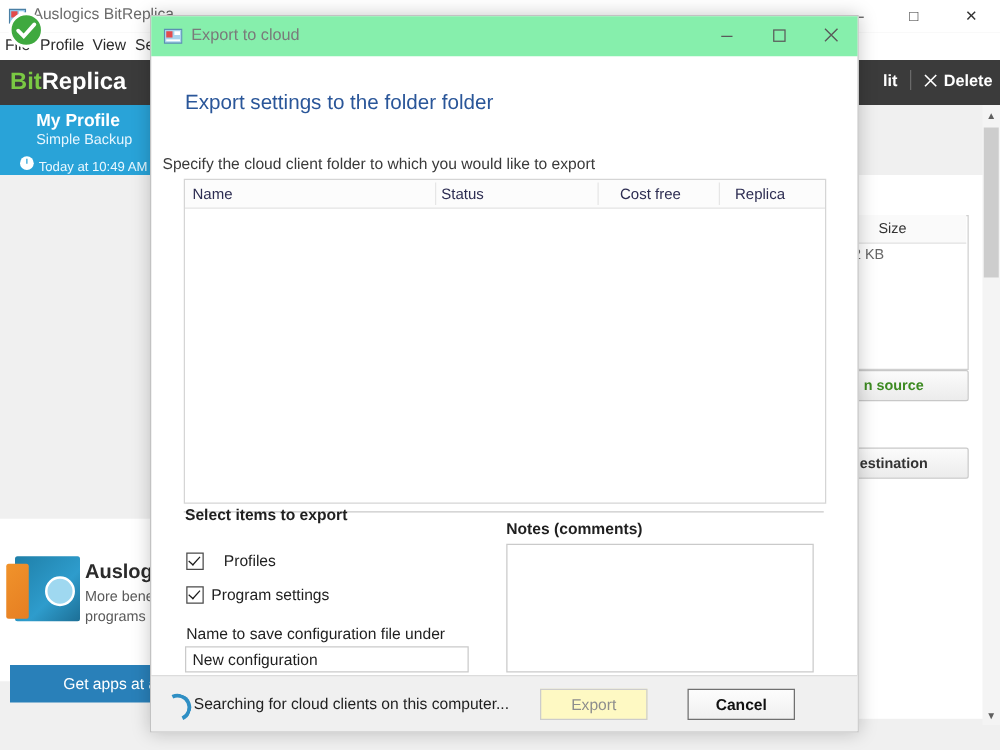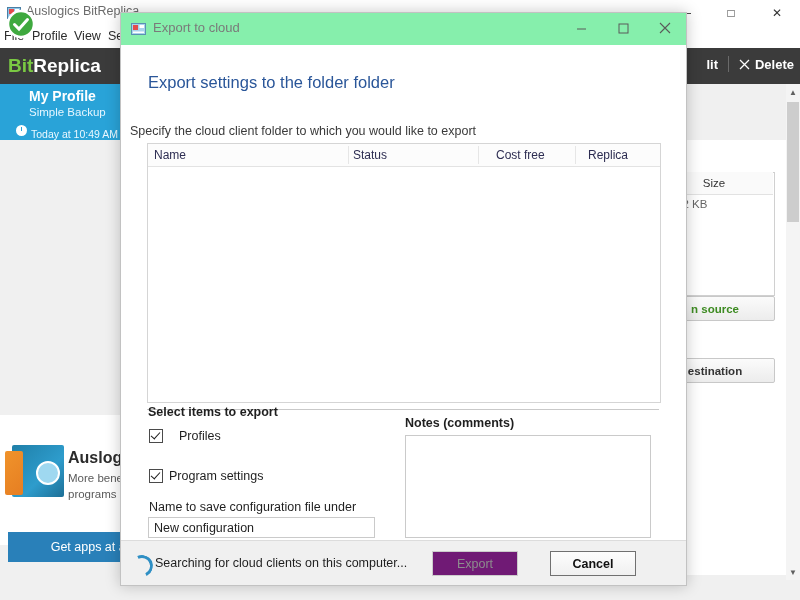--- a/index.html
+++ b/index.html
@@ -436,21 +436,21 @@
   .cb-row {
     position: absolute;
     left: 28px;
     display: flex;
     align-items: center;
     gap: 6px;
     font-size: 12.5px;
     color: #1f1f1f;
     white-space: nowrap;
   }
-  .cb-profiles { top: 416px; gap: 16px; }
+  .cb-profiles { top: 429px; gap: 16px; }
   .cb-settings { top: 456px; }
   .cbox {
     width: 12px; height: 12px;
     border: 1px solid #4a4a4a;
     background: #ffffff;
     position: relative;
     flex: none;
   }
   .cbox.checked::after {
     content: "";
@@ -530,21 +530,21 @@
     display: flex;
     align-items: center;
     justify-content: center;
     white-space: nowrap;
     box-sizing: border-box;
   }
   .btn-export {
     left: 311px;
     color: #8d8d8d;
     border-color: #cccccc;
-    background: #701a75;
+    background: #fef9c3;
   }
   .btn-cancel {
     left: 429px;
     color: #111111;
     font-weight: bold;
     border: 1px solid #707070;
     background: linear-gradient(#fdfdfd,#f0f0f0);
   }
 
   .ic { display: block; }

